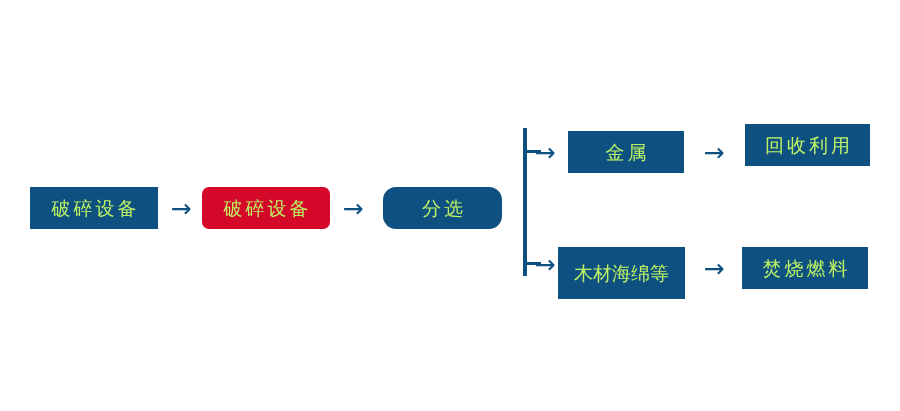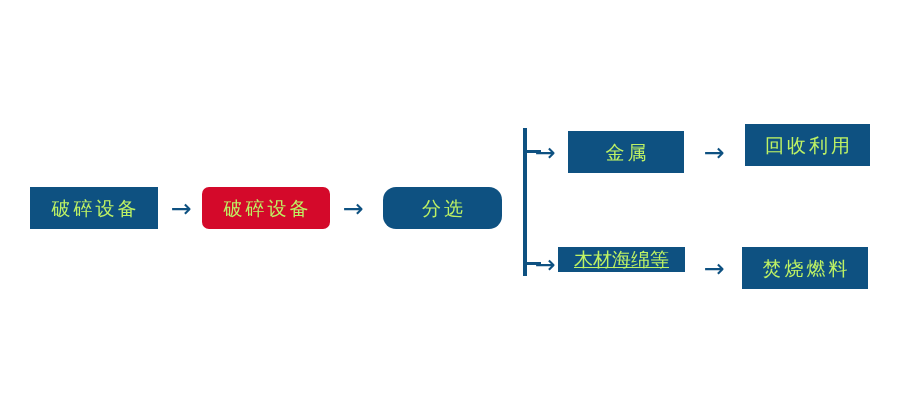--- a/index.html
+++ b/index.html
@@ -90,21 +90,21 @@
   </div>
 
   <div class="arrow" style="left:697px; top:136px; width:34px; height:32px;">→</div>
 
   <div class="node blue" style="left:745px; top:124px; width:125px; height:42px;">
     <span>回收利用</span>
   </div>
 
   <div class="arrow" style="left:528px; top:248px; width:34px; height:32px;">→</div>
 
-  <div class="node blue tight" style="left:558px; top:247px; width:127px; height:25px;text-decoration:underline;">
+  <div class="node blue tight" style="left:558px; top:247px; width:127px; height:52px;">
     <span>木材海绵等</span>
   </div>
 
   <div class="arrow" style="left:697px; top:252px; width:34px; height:32px;">→</div>
 
   <div class="node blue" style="left:742px; top:247px; width:126px; height:42px;">
     <span>焚烧燃料</span>
   </div>
 
 </div>

